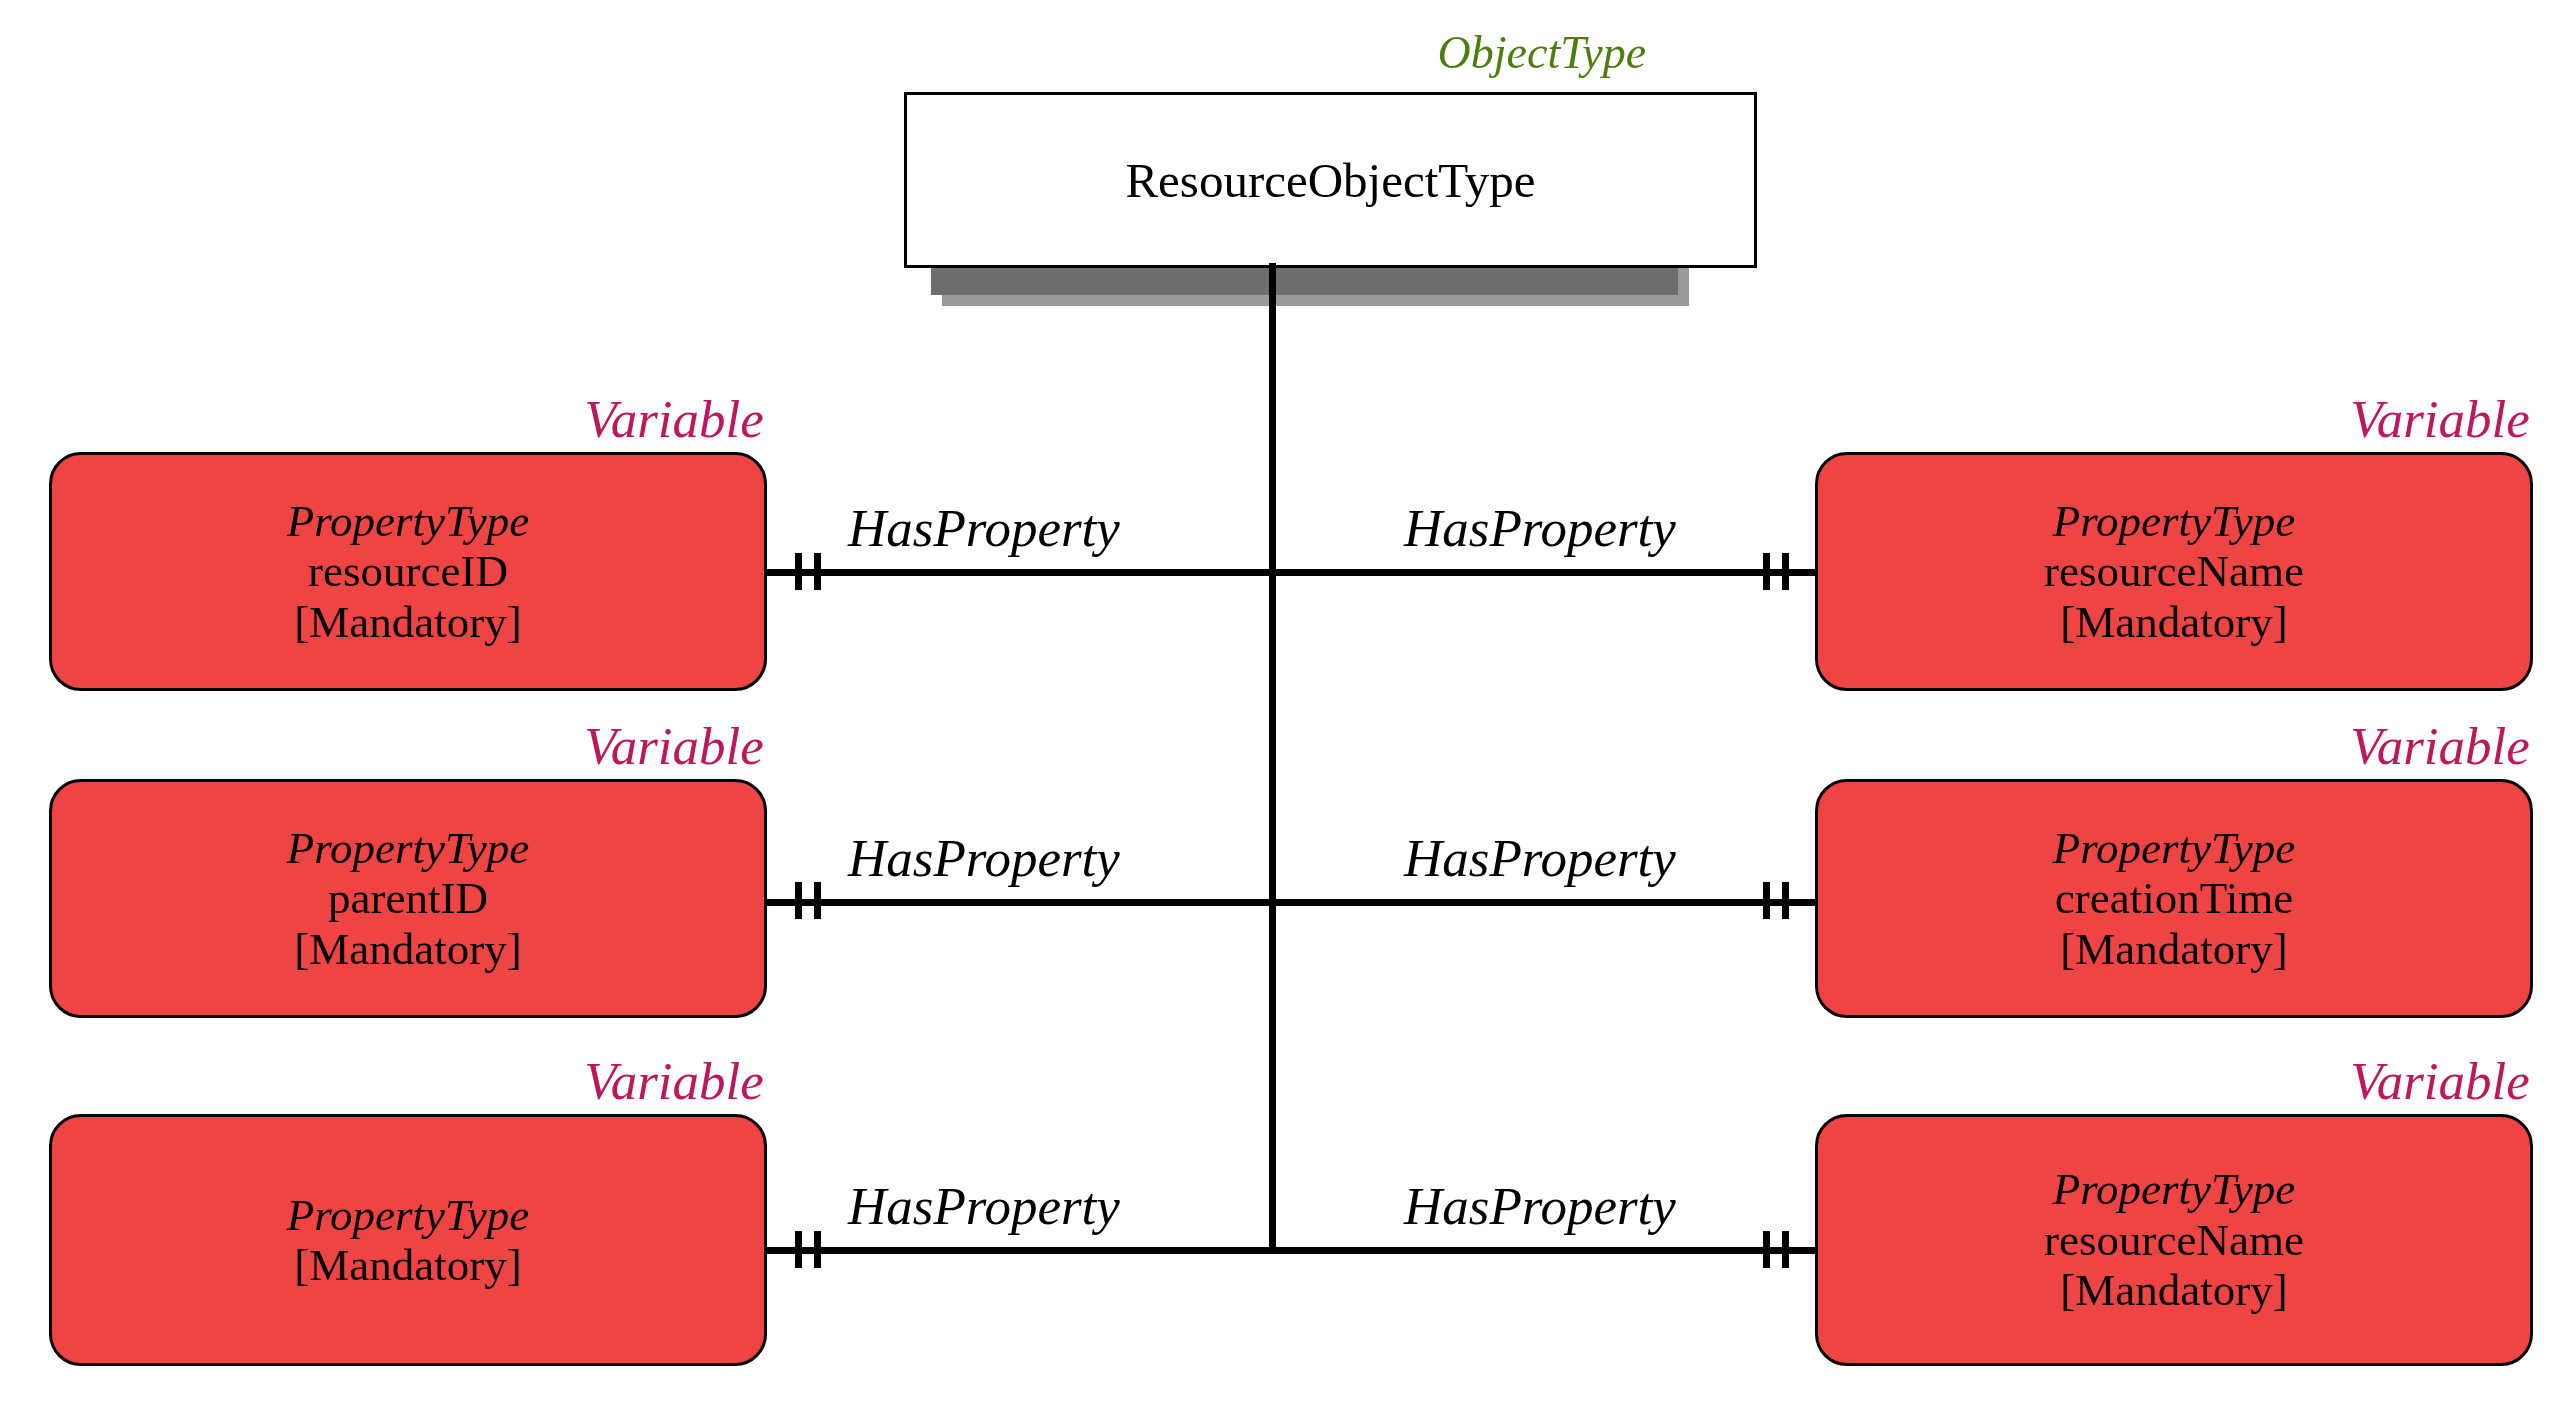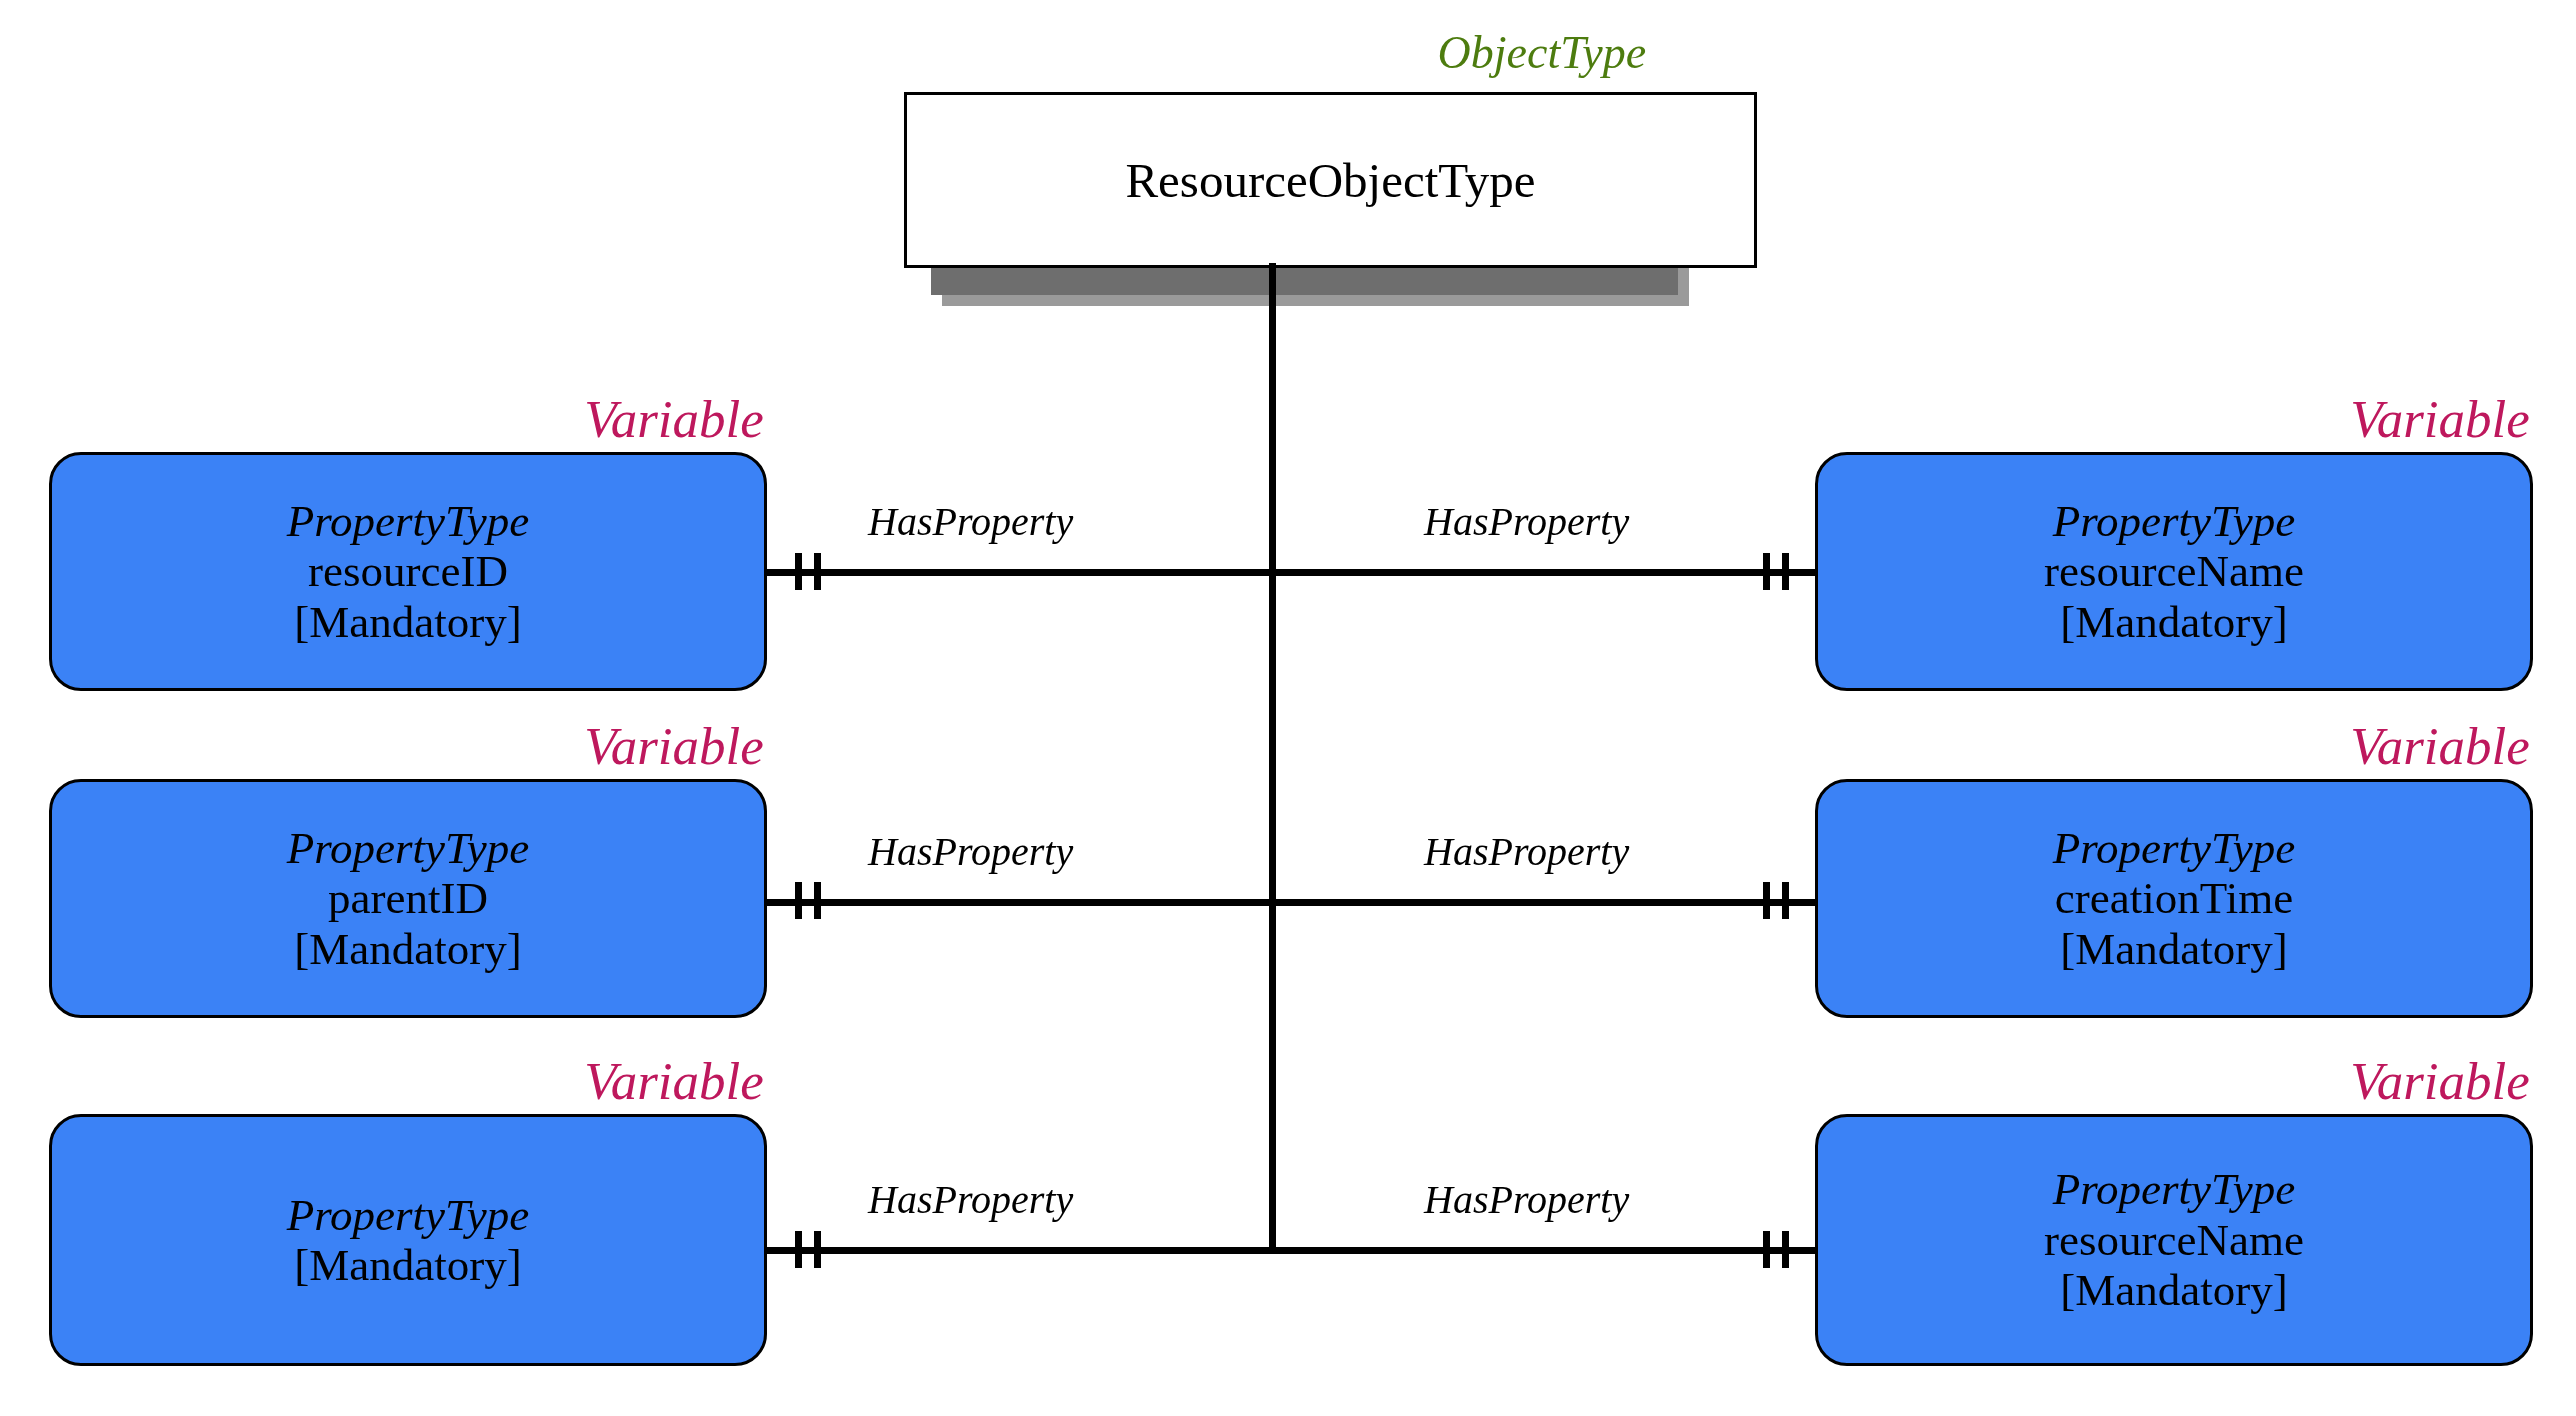--- a/index.html
+++ b/index.html
@@ -29,39 +29,38 @@
   .objtype-name{font-size:49px;line-height:1;color:#000;white-space:nowrap;}
   .objtype-stereo{
     position:absolute;right:4.8px;top:-62px;
     font-style:italic;font-size:46px;line-height:1;color:#4d7c0f;white-space:nowrap;
   }
 
   
   .prop{position:absolute;width:718px;}
   .prop-box{
     position:absolute;left:0;top:0;width:718px;height:100%;
-    border:3.2px solid #000000;border-radius:32px;background:#3b82f6;
+    border:3.2px solid #000000;border-radius:32px;background:#ef4444;
     box-sizing:border-box;
     display:flex;flex-direction:column;align-items:center;justify-content:center;
   }
   .prop-stereo{
     position:absolute;top:-59px;right:3.2px;
     font-style:italic;font-size:53px;line-height:1;color:#be185d;white-space:nowrap;
   }
   .prop-line{font-size:45px;line-height:1.12;color:#000;white-space:nowrap;text-align:center;}
   .prop-line.type{font-style:italic;}
 
   
   .v-trunk{position:absolute;background:#000;width:7.2px;}
   .h-link{position:absolute;background:#000;height:7.2px;}
   .tick{position:absolute;background:#000;width:7.2px;height:37px;}
   .ref-label{
-    position:absolute;font-style:italic;font-size:40px;line-height:1;color:#000;
+    position:absolute;font-style:italic;font-size:53px;line-height:1;color:#000;
     white-space:nowrap;
-    margin-left:20px;
   }
 </style>
 </head>
 <body>
 
 <div id="stage">
 
   <div class="objtype-wrap">
     <div class="objtype-shadow-outer"></div>
     <div class="objtype-shadow-inner"></div>

